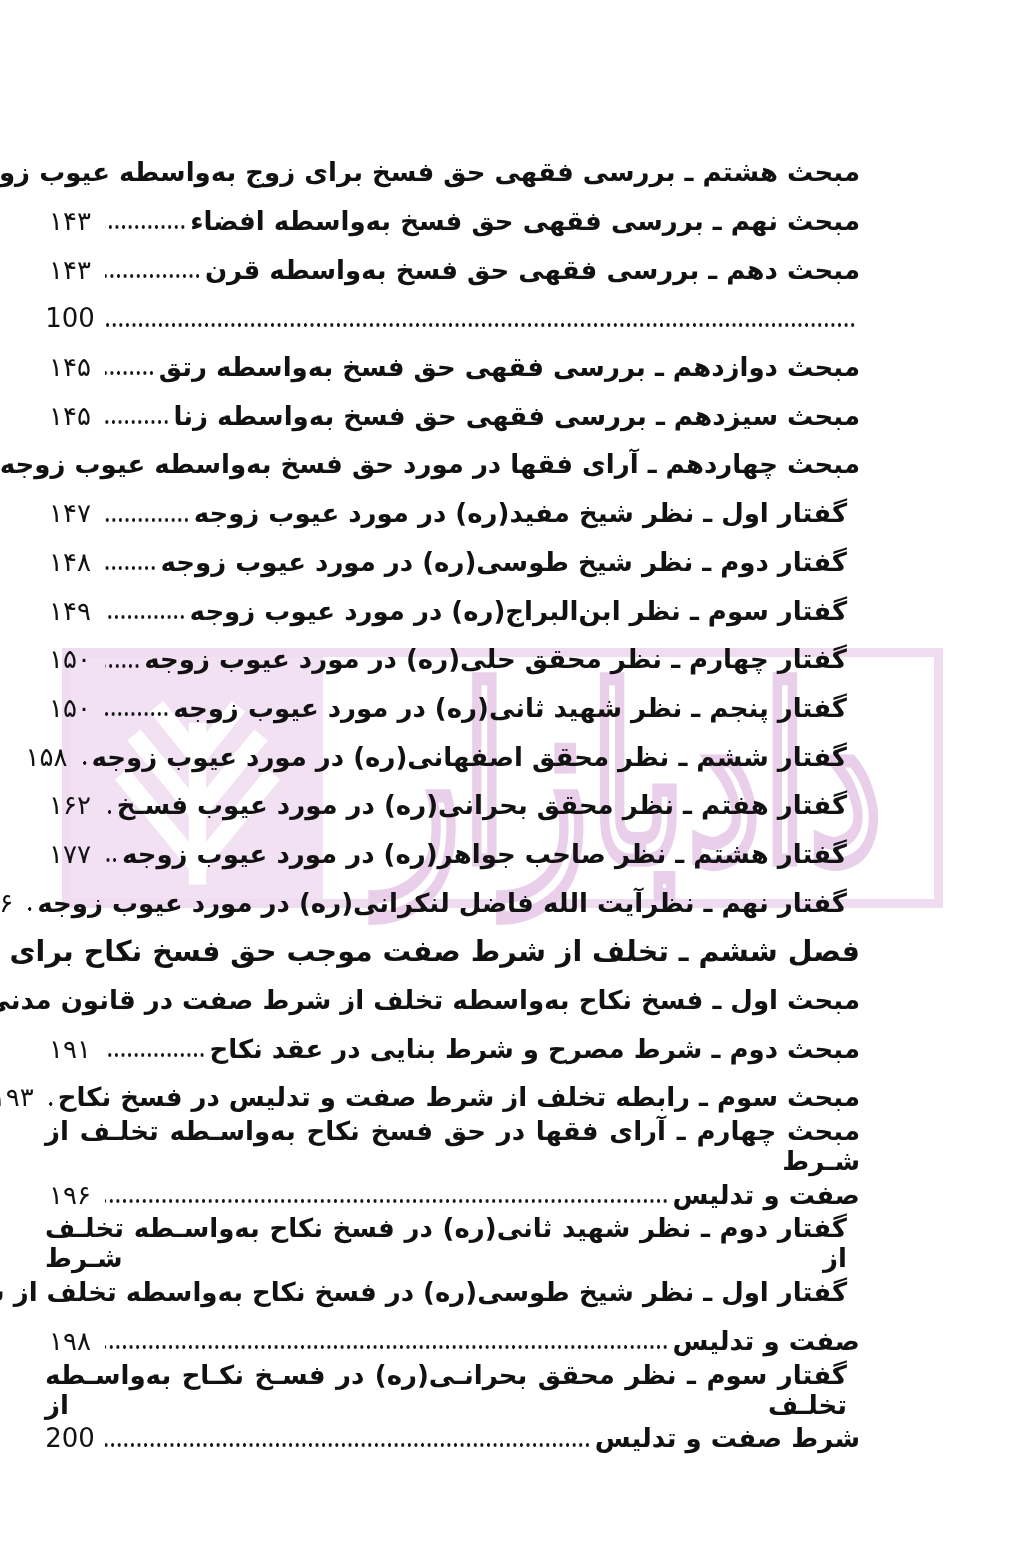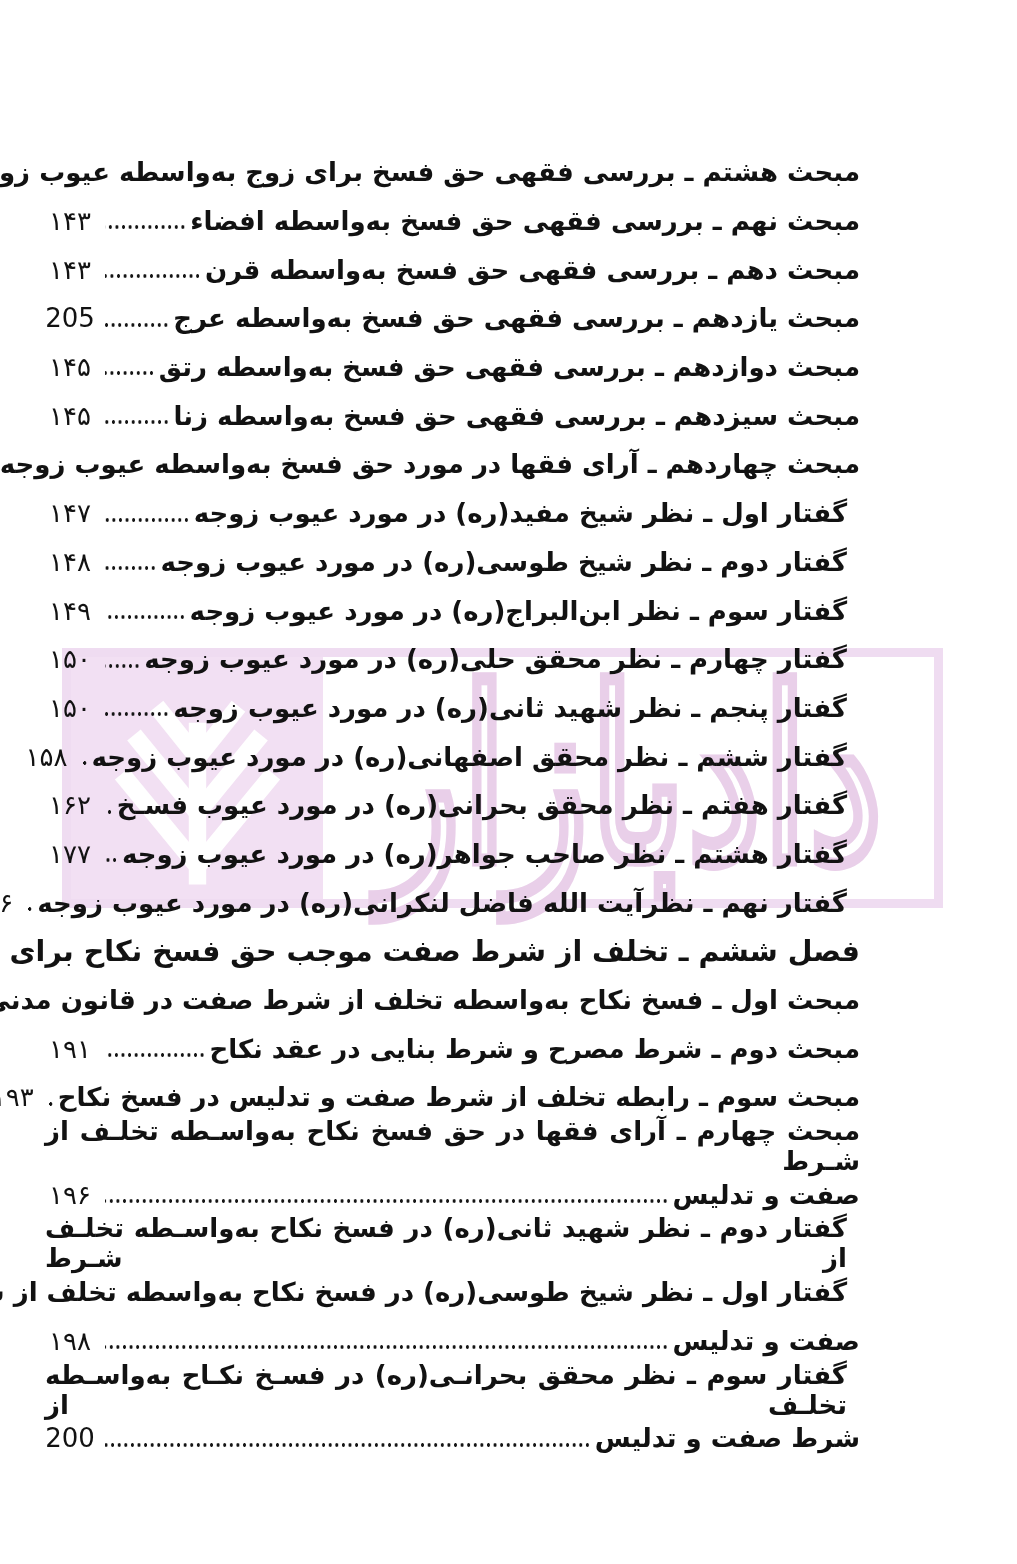--- a/index.html
+++ b/index.html
@@ -115,23 +115,22 @@
         <span class="t">مبحث نهم ـ بررسی فقهی حق فسخ به‌واسطه افضاء</span>
         <span class="leader"></span>
         <span class="num">۱۴۳</span>
       </div>
       <div class="row section">
         <span class="t">مبحث دهم ـ بررسی فقهی حق فسخ به‌واسطه قرن</span>
         <span class="leader"></span>
         <span class="num">۱۴۳</span>
       </div>
       <div class="row section">
-        <span class="t">مبحث یازدهم ـ بررسی فقهی حق فسخ به‌واسطه عرج</span>
-        <span class="leader"></span>
-        <span class="num">205</span>
+        <span class="leader"></span>
+        <span class="num">100</span>
       </div>
       <div class="row section">
         <span class="t">مبحث دوازدهم ـ بررسی فقهی حق فسخ به‌واسطه رتق</span>
         <span class="leader"></span>
         <span class="num">۱۴۵</span>
       </div>
       <div class="row section">
         <span class="t">مبحث سیزدهم ـ بررسی فقهی حق فسخ به‌واسطه زنا</span>
         <span class="leader"></span>
         <span class="num">۱۴۵</span>

